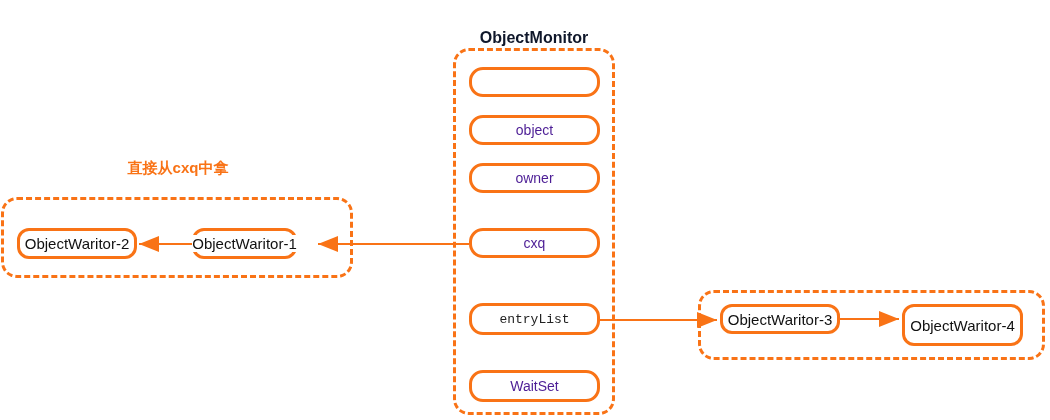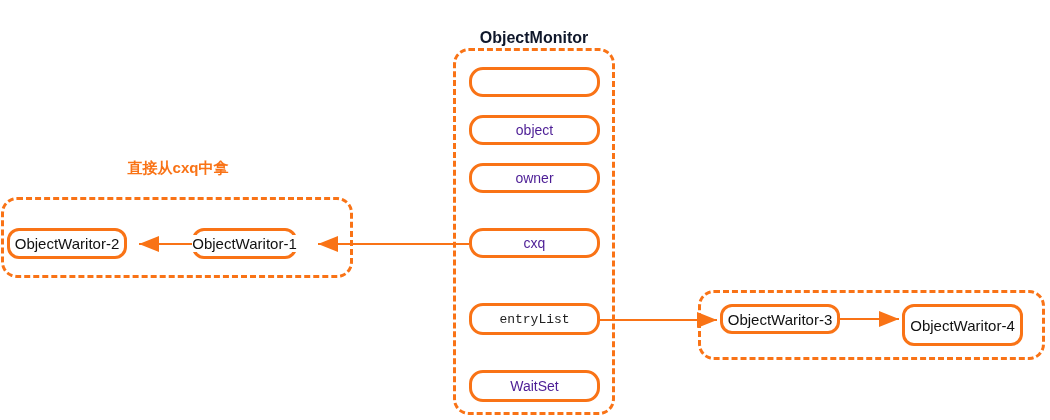--- a/index.html
+++ b/index.html
@@ -101,21 +101,21 @@
   </div>
   <div class="field" style="top:303px; height:32px;">
     <span class="field-label mono">entryList</span>
   </div>
   <div class="field" style="top:370px; height:32px;">
     <span class="field-label">WaitSet</span>
   </div>
 
   <div class="caption caption-left">直接从cxq中拿</div>
   <div class="dashed-box cxq-group"></div>
-  <div class="node" style="left:7px; top:228px; width:120px;">
+  <div class="node" style="left:17px; top:228px; width:120px;">
     <span class="node-label">ObjectWaritor-2</span>
   </div>
   <div class="node" style="left:192px; top:228px; width:105px;">
     <span class="node-label">ObjectWaritor-1</span>
   </div>
 
   <div class="dashed-box entrylist-group"></div>
   <div class="node" style="left:720px; top:304px; width:120px; height:30px;">
     <span class="node-label">ObjectWaritor-3</span>
   </div>

